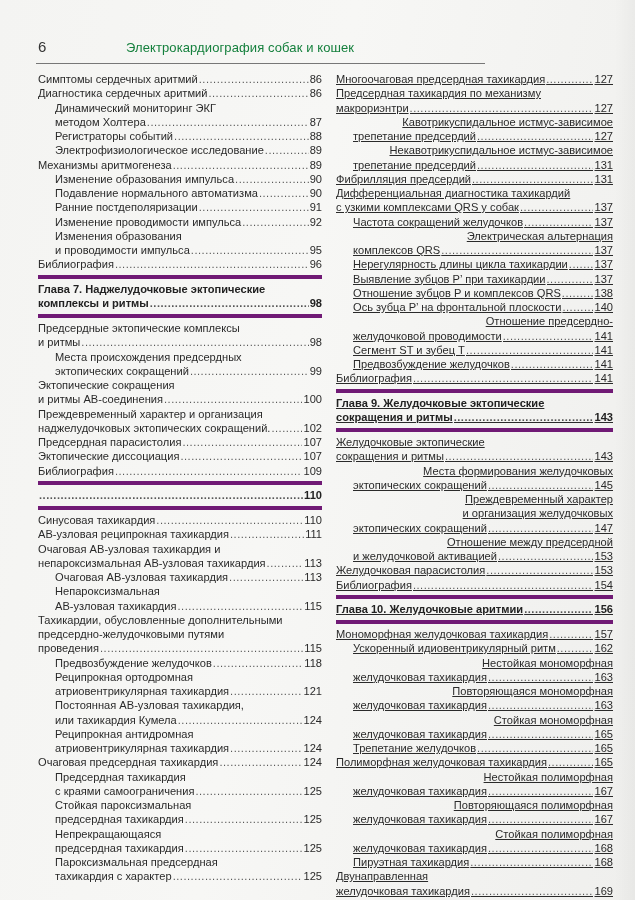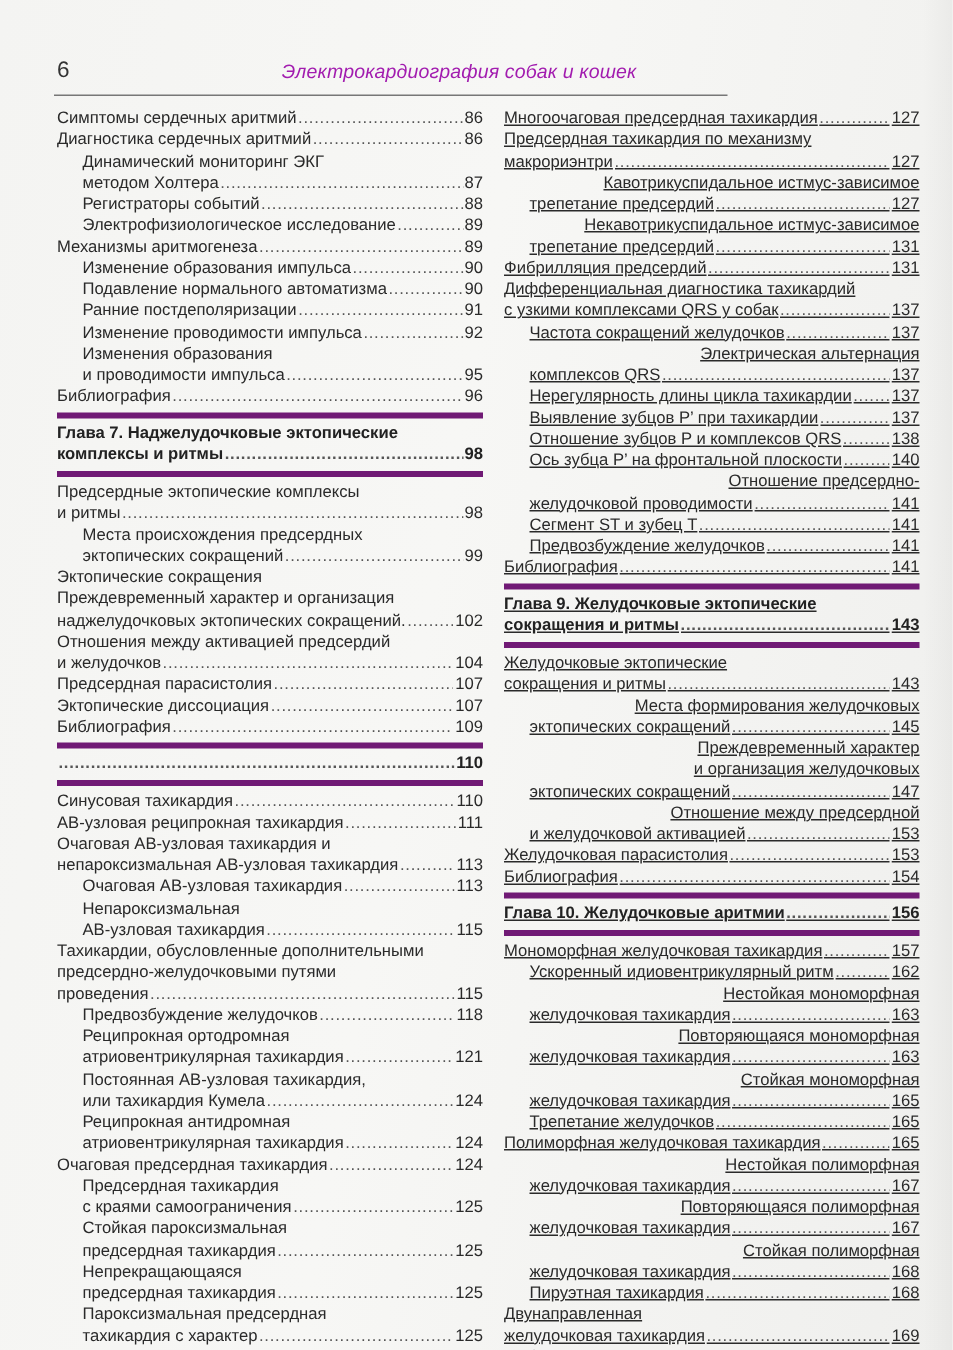--- a/index.html
+++ b/index.html
@@ -12,22 +12,22 @@
   }
   .page-bg {
     position: absolute; inset: 0;
     background: linear-gradient(100deg, #f4f4f2 0%, #f7f7f5 45%, #efefed 100%);
   }
   .page-number {
     position: absolute; left: 38px; top: 38px;
     font-size: 15px; color: #333;
   }
   .running-title {
-    position: absolute; right: 152px; top: 40px; width: 360px; text-align: center;
-    font-size: 13px; color: #a21caf; letter-spacing: 0.1px; font-style: italic;
+    position: absolute; right: 152px; top: 40px; width: 360px; text-align: left;
+    font-size: 13px; color: #15803d; letter-spacing: 0.1px;
   }
   .running-title { right: auto; left: 126px; width: 360px; }
   .header-rule {
     position: absolute; left: 36px; top: 63px; width: 450px; height: 1px;
     background: #777;
   }
   .header-rule { width: 449px; }
   .col {
     position: absolute; top: 72px; width: 283px;
     font-size: 11.1px; line-height: 14.25px;
@@ -172,35 +172,32 @@
     <div class="entry lvl2">
       <span class="line-pre">Места происхождения предсердных</span>
       <div class="line-last">
         <span class="txt">эктопических сокращений</span>
         <span class="dots"></span>
         <span class="pg">99</span>
       </div>
     </div>
     <div class="entry lvl1">
       <span class="line-pre">Эктопические сокращения</span>
+      <div class="line-last">
+        <span class="txt">и ритмы АВ-соединения</span>
+        <span class="dots"></span>
+        <span class="pg">100</span>
+      </div>
     </div>
     <div class="entry lvl1">
       <span class="line-pre">Преждевременный характер и организация</span>
       <div class="line-last">
         <span class="txt">наджелудочковых эктопических сокращений.</span>
         <span class="dots"></span>
         <span class="pg">102</span>
-      </div>
-    </div>
-    <div class="entry lvl1">
-      <span class="line-pre">Отношения между активацией предсердий</span>
-      <div class="line-last">
-        <span class="txt">и желудочков</span>
-        <span class="dots"></span>
-        <span class="pg">104</span>
       </div>
     </div>
     <div class="entry lvl1">
       <div class="line-last">
         <span class="txt">Предсердная парасистолия</span>
         <span class="dots"></span>
         <span class="pg">107</span>
       </div>
     </div>
     <div class="entry lvl1">

